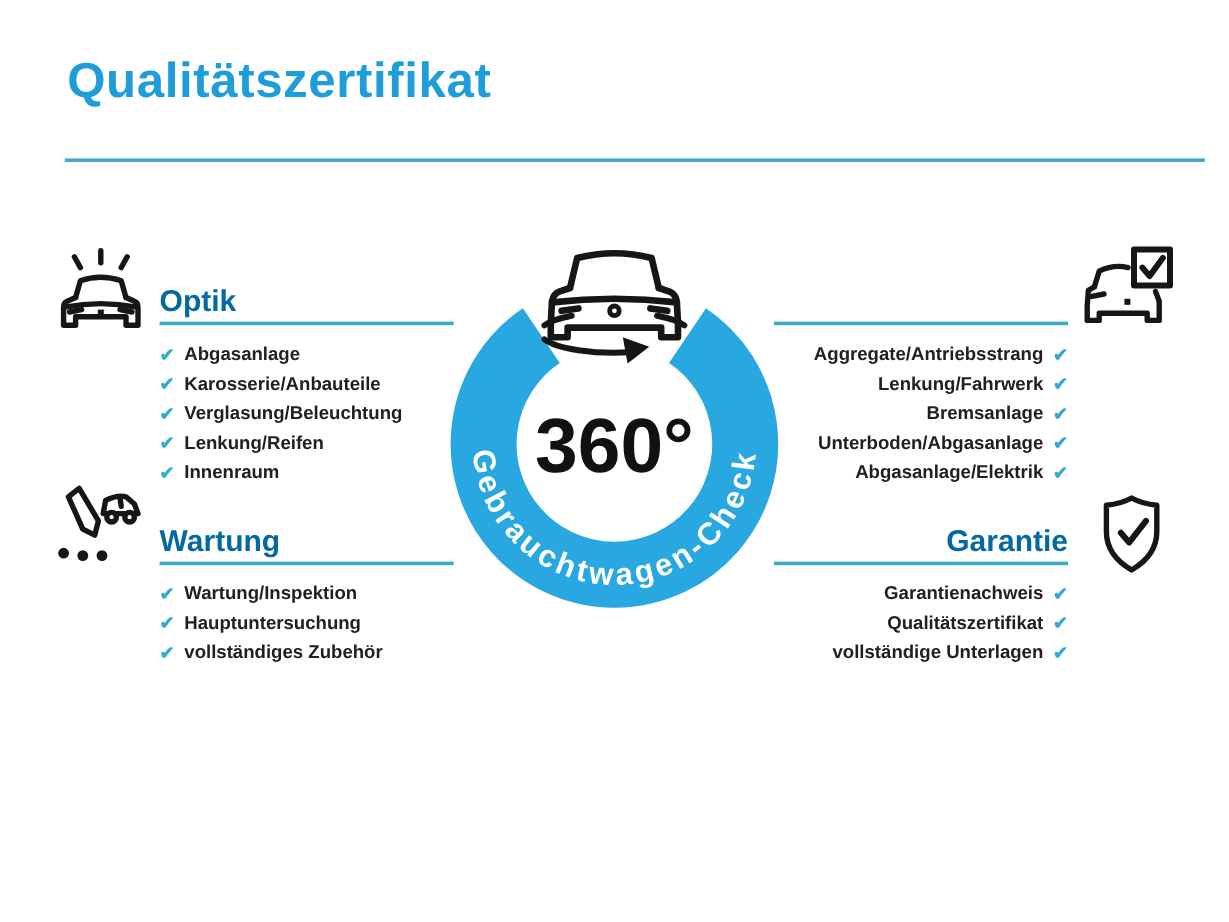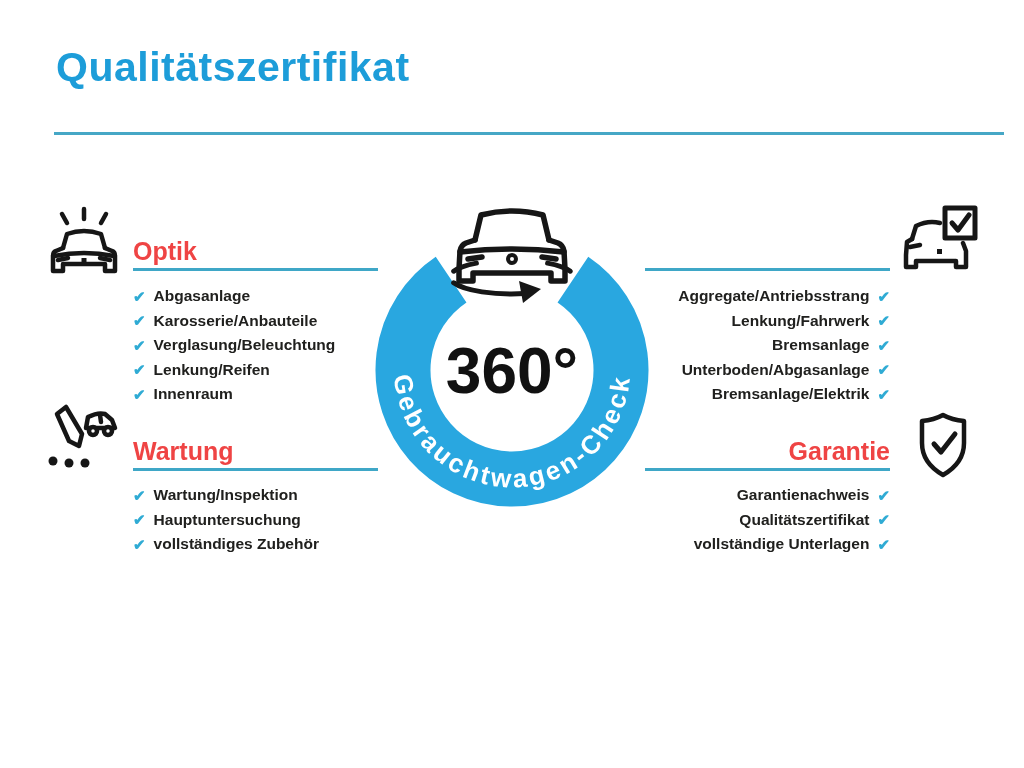--- a/index.html
+++ b/index.html
@@ -5,21 +5,21 @@
   html,body{margin:0;padding:0;background:#ffffff;}
   .canvas{
     position:relative;width:1024px;height:644px;background:#ffffff;
     font-family:"Liberation Sans",sans-serif;overflow:hidden;
   }
   .abs{position:absolute;}
   .page-title{
     left:56px;top:44px;font-size:41px;font-weight:bold;color:#1d9dd9;letter-spacing:.5px;
   }
   .title-rule{left:54px;top:132px;width:950px;height:3px;background:#46a7c6;}
-  .sec-title{font-size:25px;font-weight:bold;color:#ef4444;line-height:30px;}
+  .sec-title{font-size:25px;font-weight:bold;color:#0369a1;line-height:30px;}
   .sec-title.right{text-align:right;}
   .sec-underline{height:3px;background:#3fa7c7;}
   .list{display:flex;flex-direction:column;}
   .item{display:flex;align-items:center;height:24.5px;font-size:15.5px;font-weight:700;color:#20201e;}
   .item .label{white-space:nowrap;}
   .list.left .item{justify-content:flex-start;}
   .list.right .item{justify-content:flex-end;text-align:right;}
   .check{color:#2fabd4;font-size:15px;line-height:1;}
   .list.left .check{margin-right:8px;}
   .list.right .check{margin-left:8px;}
@@ -124,21 +124,21 @@
       </div>
     <div class="item">
         <span class="label">Bremsanlage</span>
         <span class="check">✔</span>
       </div>
     <div class="item">
         <span class="label">Unterboden/Abgasanlage</span>
         <span class="check">✔</span>
       </div>
     <div class="item">
-        <span class="label">Bremsanlage/Elektrik</span>
+        <span class="label">Abgasanlage/Elektrik</span>
         <span class="check">✔</span>
       </div>
   </div>
 
   <svg class="abs" style="left:905px;top:408px" width="76" height="76" viewBox="0 0 76 76">
     <g class="stroke-ico">
       <path d="M38,7 Q47,12 59,13 L59,35 Q59,55 38,67 Q17,55 17,35 L17,13 Q29,12 38,7 Z"></path>
       <path d="M29,36 L36,44 L50,26" stroke-width="5"></path>
     </g>
   </svg>

